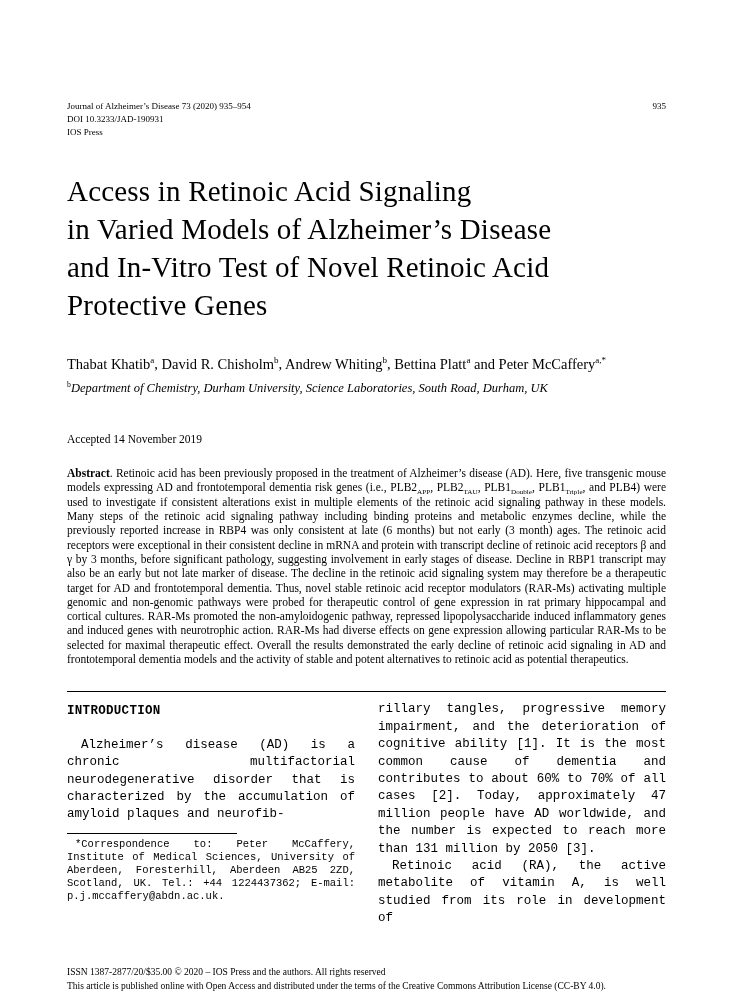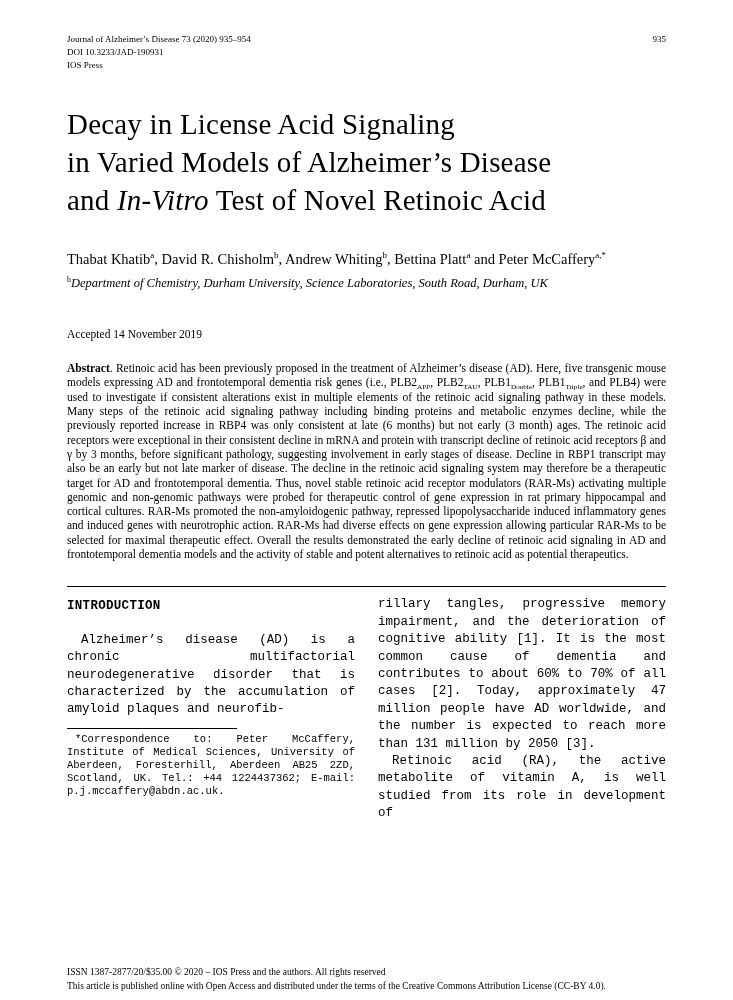--- a/index.html
+++ b/index.html
@@ -5,27 +5,27 @@
   html, body { margin: 0; padding: 0; background: #ffffff; }
   .page {
     position: relative;
     width: 733px;
     height: 1000px;
     margin: 0 auto;
     background: #ffffff;
     color: #000000;
     font-family: "Liberation Serif", "DejaVu Serif", serif;
     box-sizing: border-box;
-    padding: 33px 67px 0 67px;
+    padding: 100px 67px 0 67px;
     overflow: hidden;
   }
   .header { display: flex; justify-content: space-between; align-items: flex-start; font-size: 9px; line-height: 1.45; }
   .header-left div { white-space: nowrap; }
   .title { font-size: 29px; font-weight: normal; line-height: 38px; margin: 33px 0 0 0; letter-spacing: 0.2px; }
-  .it { font-style: italic; }
+  .it { }
   sup { font-size: 62%; line-height: 0; }
   sub { font-size: 62%; line-height: 0; }
   .authors { margin-top: 32px; font-size: 14.5px; }
   .affiliations { margin-top: 7px; font-size: 12.5px; line-height: 16px; }
   .affil .it { font-style: italic; }
   .accepted { margin-top: 37px; font-size: 11.5px; }
   .abstract { margin: 21px 0 0 0; font-size: 11.5px; line-height: 14.3px; text-align: justify; }
   .keywords { margin: 13px 0 0 0; font-size: 11.5px; }
   .rule { border-top: 1px solid #000; margin-top: 25px; height: 0; }
   .columns { display: flex; gap: 23px; margin-top: 9px; font-size: 12.5px; line-height: 17.4px; font-family: Liberation Mono, monospace; }
@@ -46,23 +46,24 @@
   <div class="header">
     <div class="header-left">
       <div>Journal of Alzheimer’s Disease 73 (2020) 935–954</div>
       <div>DOI 10.3233/JAD-190931</div>
       <div>IOS Press</div>
     </div>
     <div class="header-right">935</div>
   </div>
 
   <h1 class="title">
-    <div class="title-line"><span>Decay in License Acid Signaling</span></div>
+    <div class="title-line"><span>Access in Retinoic Acid Signaling</span></div>
     <div class="title-line"><span>in Varied Models of Alzheimer’s Disease</span></div>
     <div class="title-line"><span>and </span><span class="it">In-Vitro</span><span> Test of Novel Retinoic Acid</span></div>
+    <div class="title-line"><span>Protective Genes</span></div>
   </h1>
 
   <div class="authors"><span>Thabat Khatib</span><sup>a</sup><span>, David R. Chisholm</span><sup>b</sup><span>, Andrew Whiting</span><sup>b</sup><span>, Bettina Platt</span><sup>a</sup><span> and Peter McCaffery</span><sup>a,*</sup></div>
 
   <div class="affiliations">
     <div class="affil"><sup>b</sup><span class="it">Department of Chemistry, Durham University, Science Laboratories, South Road, Durham, UK</span></div>
   </div>
 
   <div class="accepted">Accepted 14 November 2019</div>
 

